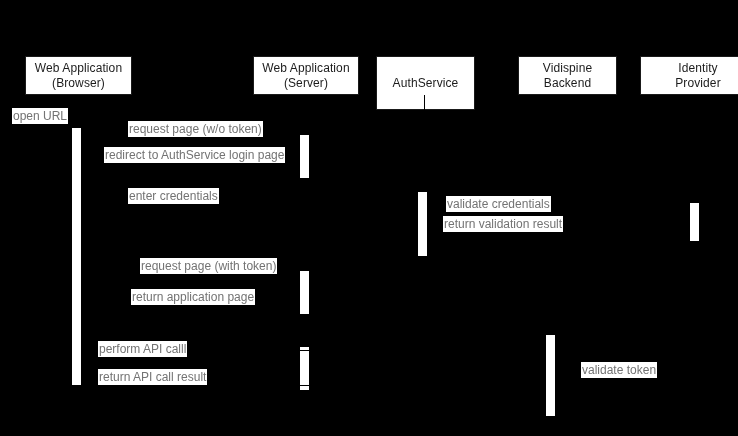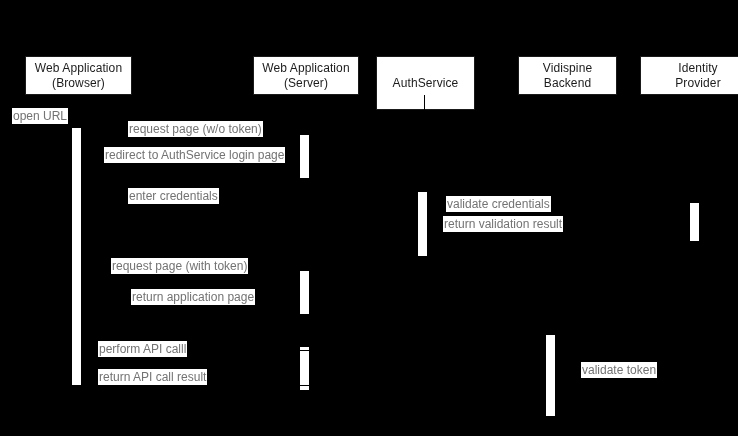--- a/index.html
+++ b/index.html
@@ -101,19 +101,19 @@
   <div class="arrow-line" style="left:81px;top:350px;width:465px;"></div>
   <div class="arrow-line" style="left:555px;top:378px;width:135px;"></div>
   <div class="arrow-line" style="left:81px;top:385px;width:465px;"></div>
 
   <div class="msg" style="left:12px;top:108px;">open URL</div>
   <div class="msg" style="left:128px;top:121px;">request page (w/o token)</div>
   <div class="msg" style="left:104px;top:147px;text-align:center;">redirect to AuthService login page</div>
   <div class="msg" style="left:128px;top:188px;">enter credentials</div>
   <div class="msg" style="left:446px;top:196px;">validate credentials</div>
   <div class="msg" style="left:443px;top:216px;">return validation result</div>
-  <div class="msg" style="left:111px;top:258px;text-align:right;">request page (with token)</div>
+  <div class="msg" style="left:140px;top:258px;text-align:right;">request page (with token)</div>
   <div class="msg" style="left:131px;top:289px;">return application page</div>
   <div class="msg" style="left:98px;top:334px;margin-top:7px;">perform API calll</div>
   <div class="msg" style="left:98px;top:369px;">return API call result</div>
   <div class="msg" style="left:581px;top:362px;">validate token</div>
 
 </div>
 
 </body></html>

